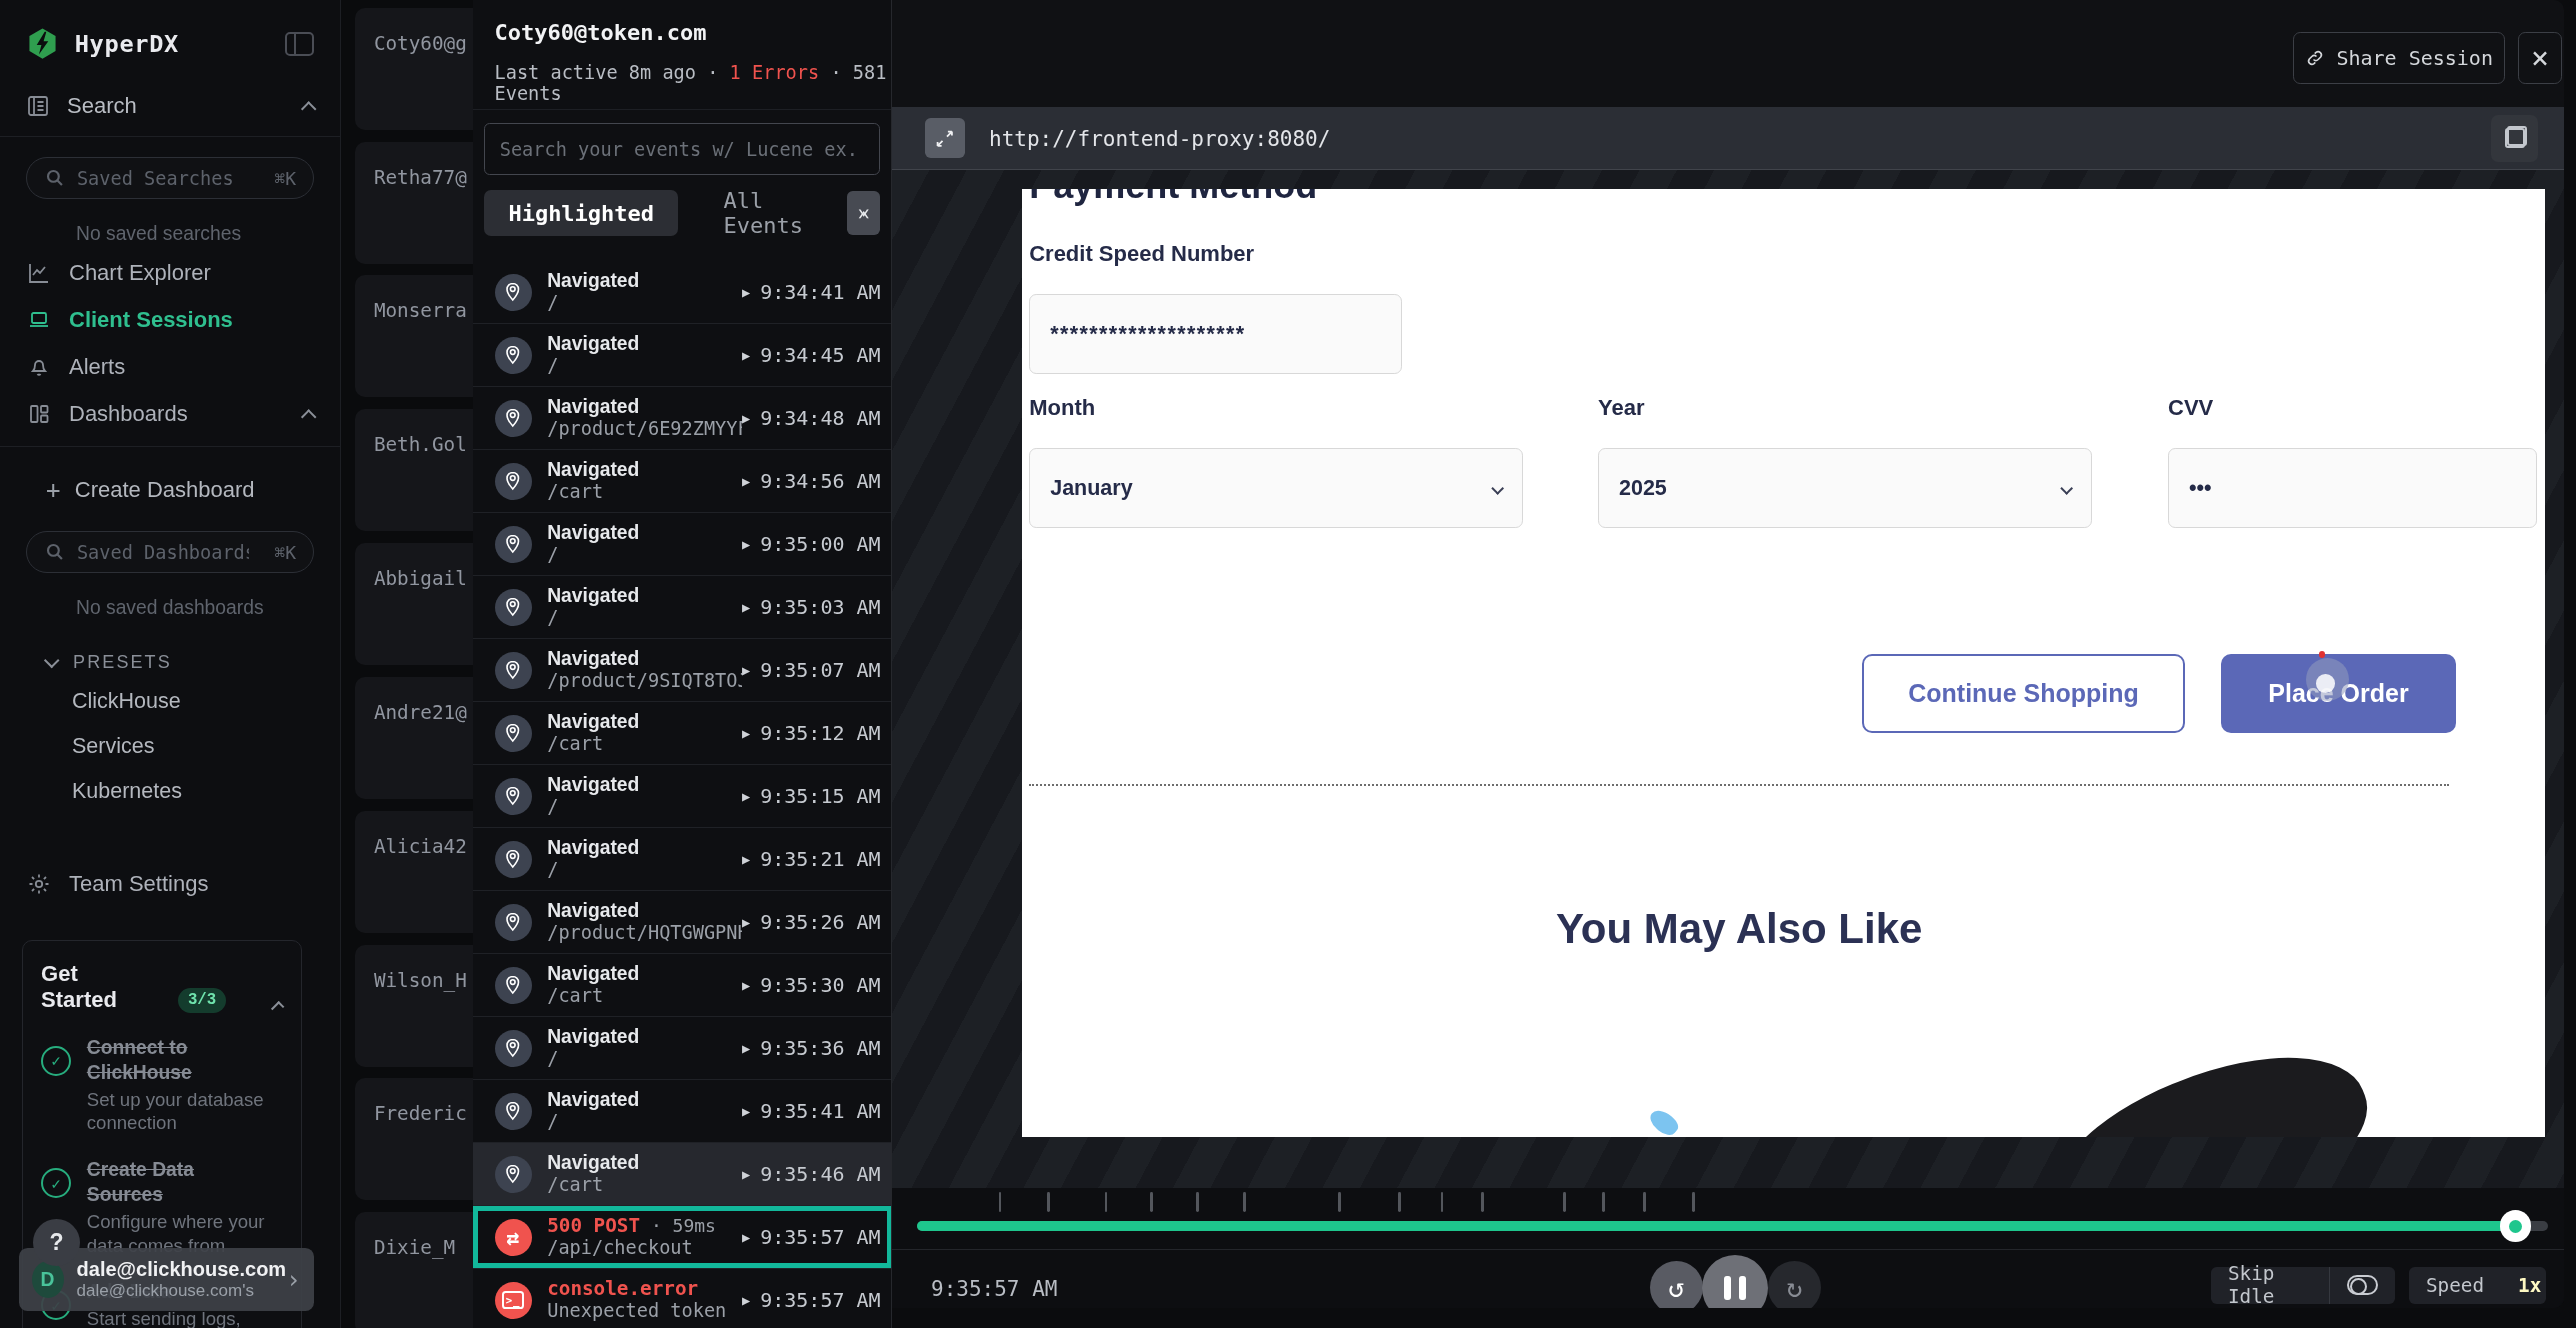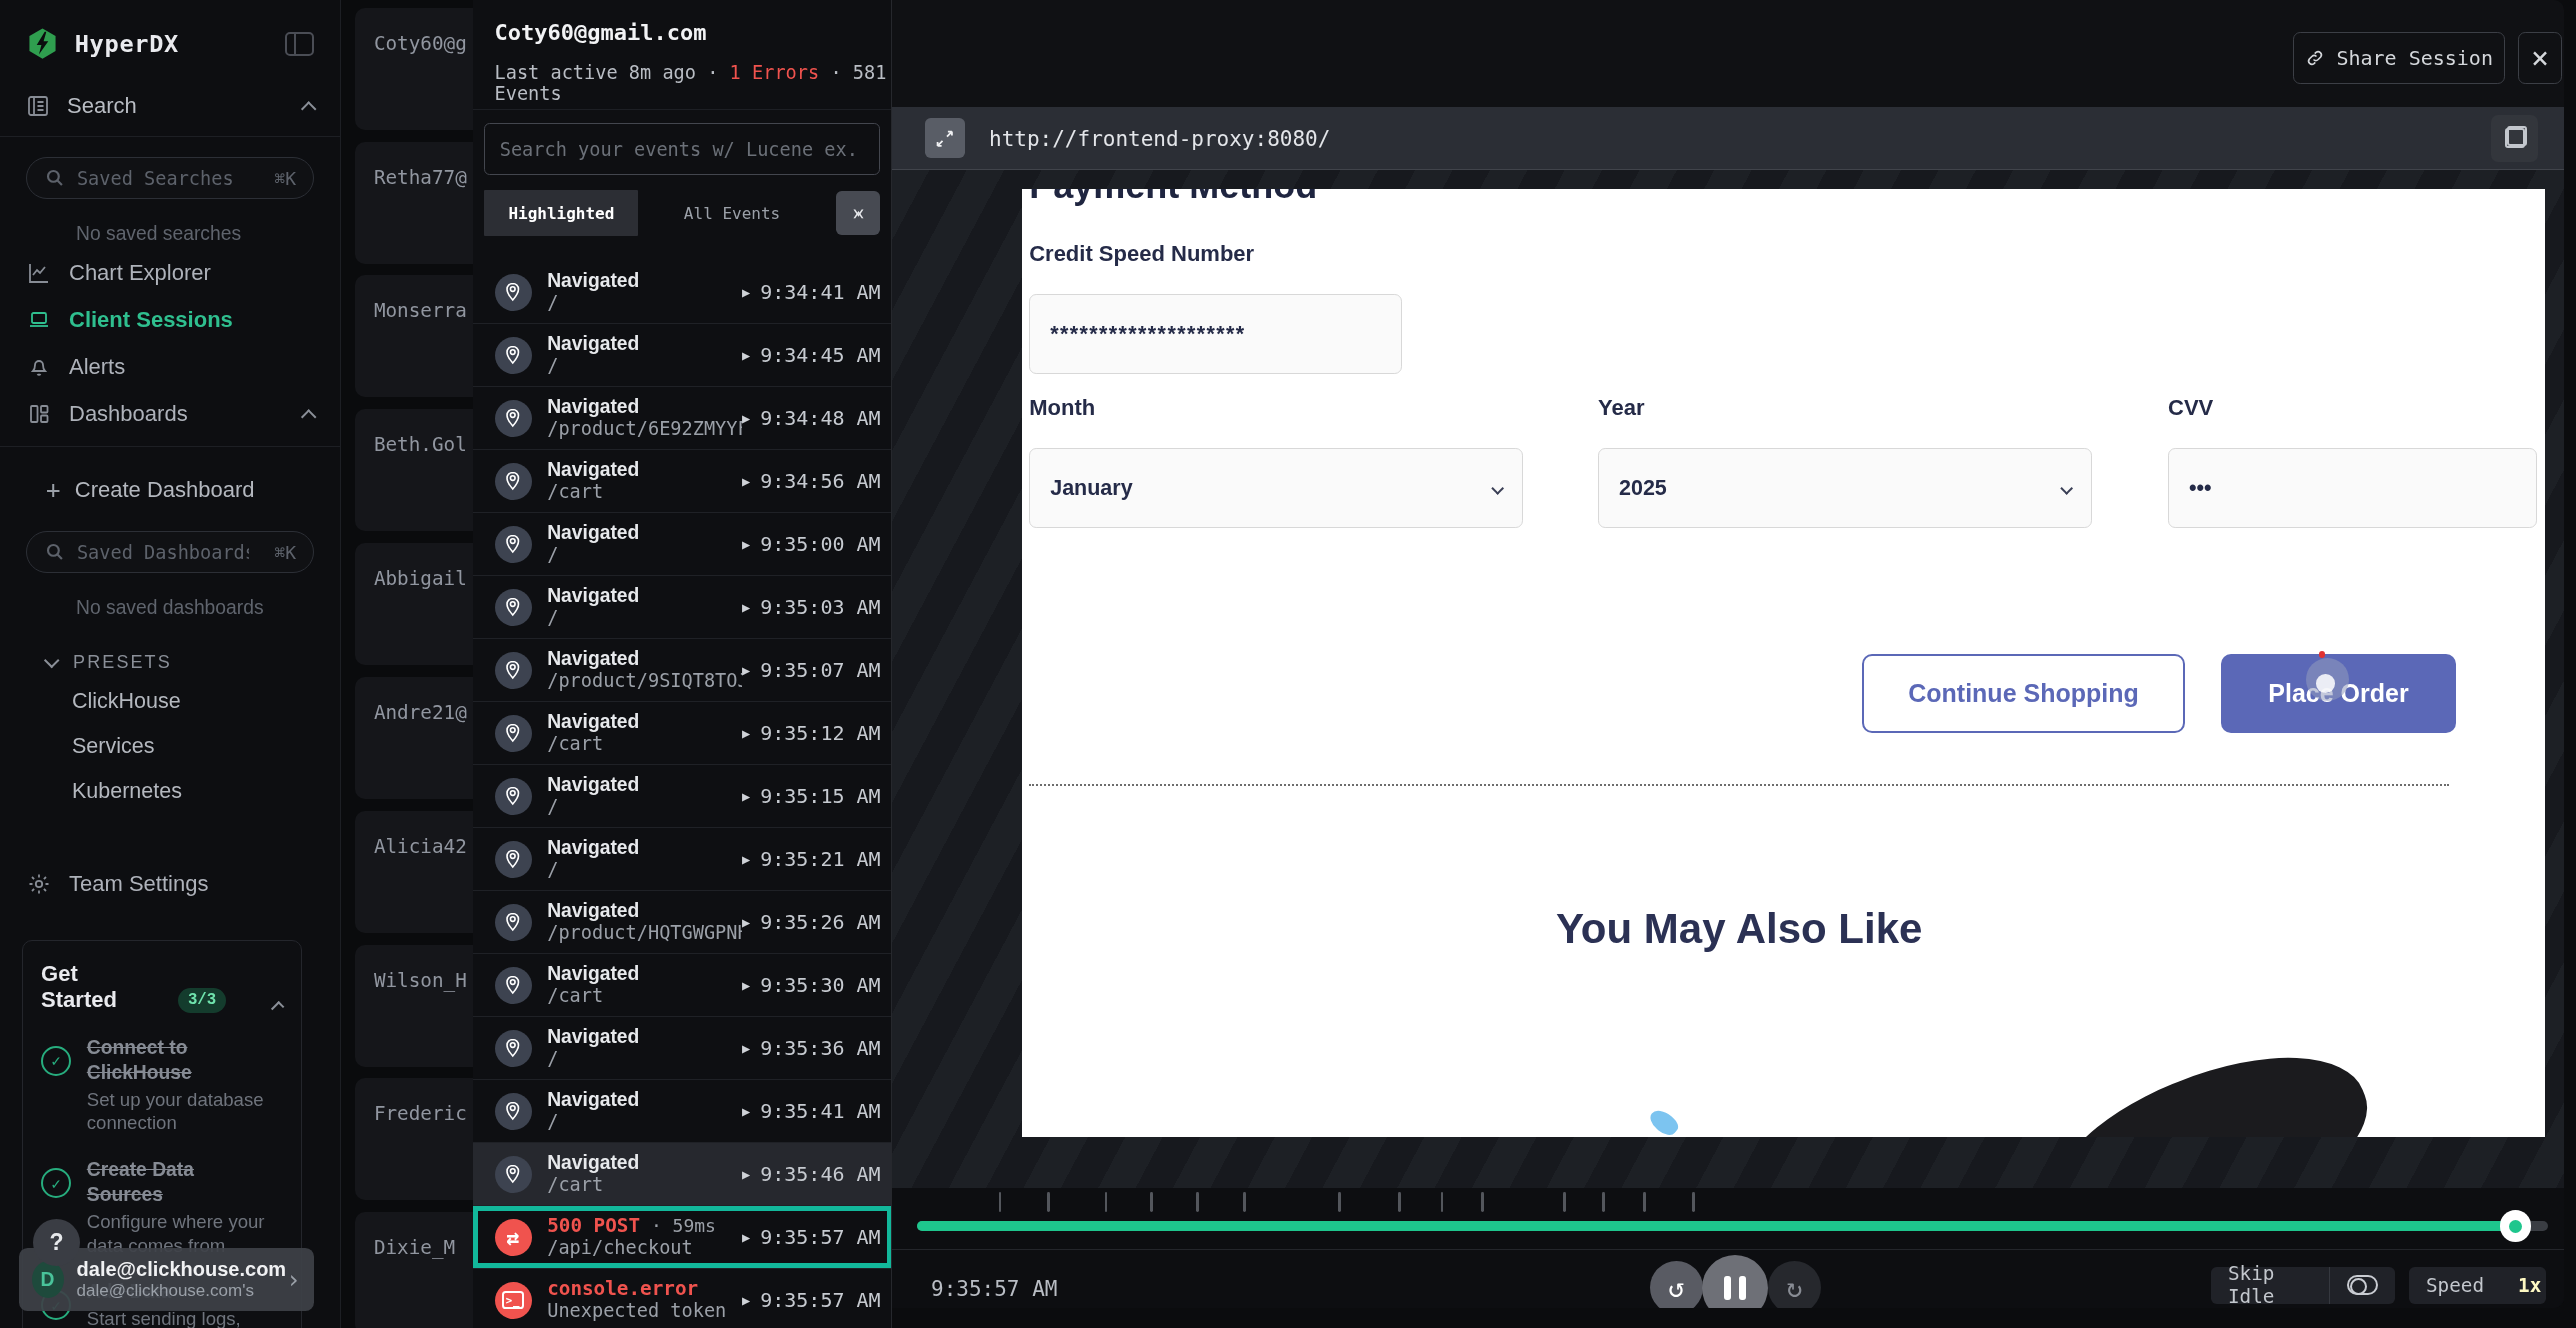--- a/index.html
+++ b/index.html
@@ -62,21 +62,21 @@
   
   .event-panel { position:absolute; left:473px; top:0; width:419px; height:1328px; background:#0e0f12; border-right:0.7px solid #26282d; z-index:5; overflow:hidden; }
   .ep-email { position:absolute; left:21.5px; top:20px; font-size:22px; font-weight:bold; color:#f2f3f5; }
   .ep-stats { position:absolute; left:21.5px; top:62px; font-size:18.6px; color:#b9bdc4; }
   .ep-stats .err { color:#f0534e; }
   .ep-head-div { position:absolute; left:0; top:109px; width:100%; border-top:0.7px solid #1d1f24; }
   .ep-search { position:absolute; left:11.4px; top:123px; width:396px; height:52px; border:1.4px solid #43464e; border-radius:5.7px; background:#0e0f12; display:flex; align-items:center; overflow:hidden; }
   .ep-search input { background:transparent; border:none; outline:none; width:100%; padding:0 14.3px; color:#a2a7af; font-family:"DejaVu Sans Mono",monospace; font-size:18.6px; }
   .ep-search input::placeholder { color:#6b7078; }
   .tab-row { position:absolute; left:11.4px; top:190px; width:396px; height:46px; display:flex; align-items:center; }
-  .tab { font-size:16px; padding:0 24px; height:46px; display:flex; align-items:center; border-radius:1px; }
+  .tab { font-size:22px; padding:0 24px; height:46px; display:flex; align-items:center; border-radius:7px; }
   .tab.on { background:#2c2e34; color:#ffffff; font-weight:bold; }
   .tab.off { color:#9ba0a8; margin-left:21.5px; }
   .tab-collapse { margin-left:auto; width:44px; height:44px; background:#474a52; border-radius:5.7px; color:#e8eaed; display:flex; flex-direction:column; align-items:center; justify-content:center; line-height:0.62; font-size:21.5px; }
   .ev-list { position:absolute; left:0; top:261px; width:419px; }
   .ev-row { position:relative; height:63px; border-bottom:0.7px solid #1f2126; display:flex; align-items:center; }
   .ev-row.hover { background:#26282e; }
   .ev-row.selected { box-shadow:inset 0 0 0 5px #12b89b; }
   .ev-icon { width:37px; height:37px; border-radius:50%; background:#3d4350; margin-left:21.5px; flex:0 0 37px; display:flex; align-items:center; justify-content:center; color:#fff; }
   .ev-icon.red { background:#f0534e; }
   .ev-main { margin-left:15.7px; overflow:hidden; }
@@ -323,21 +323,21 @@
       </div>
       <div class="sess-card" style="top: 1078px;">
         <div class="sess-email">Frederic</div>
       </div>
       <div class="sess-card" style="top: 1212px;">
         <div class="sess-email">Dixie_M</div>
       </div>
     </div>
 
   <section class="event-panel">
-    <div class="ep-email">Coty60@gmail.com</div>
+    <div class="ep-email">Coty60@token.com</div>
     <div class="ep-stats">
       <span>Last active 8m ago</span>
       <span>·</span>
       <span class="err">1 Errors</span>
       <span>·</span>
       <span>581 Events</span>
     </div>
     <div class="ep-head-div"></div>
     <div class="ep-search">
       <input placeholder="Search your events w/ Lucene ex. colum" style="">

